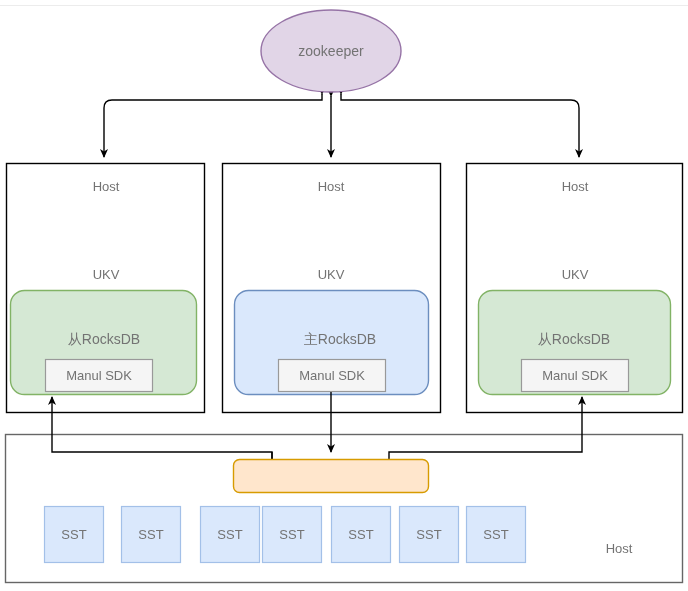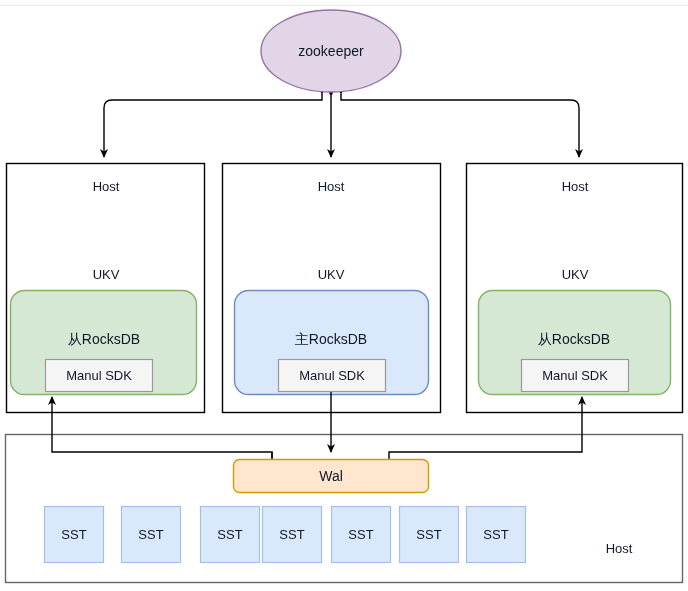--- a/index.html
+++ b/index.html
@@ -20,21 +20,21 @@
   svg.layer {
     position: absolute;
     left: 0;
     top: 0;
     width: 688px;
     height: 591px;
   }
   .lbl {
     position: absolute;
     font-family: "Liberation Sans", "DejaVu Sans", sans-serif;
-    color: #0f172a;
+    color: #737373;
     text-align: center;
     white-space: nowrap;
     line-height: 1;
     user-select: none;
   }
   .lbl-13 { font-size: 13px; }
   .lbl-14 { font-size: 14px; }
 </style>
 </head>
 <body>
@@ -97,29 +97,28 @@
 
   <div class="lbl lbl-14" style="left:261px; top:44px; width:140px;">zookeeper</div>
 
   <div class="lbl lbl-13" style="left:36px; top:180px; width:140px;">Host</div>
   <div class="lbl lbl-13" style="left:36px; top:268px; width:140px;">UKV</div>
   <div class="lbl lbl-14" style="left:34px; top:332px; width:140px;">从RocksDB</div>
   <div class="lbl lbl-13" style="left:45px; top:369px; width:108px;">Manul SDK</div>
 
   <div class="lbl lbl-13" style="left:261px; top:180px; width:140px;">Host</div>
   <div class="lbl lbl-13" style="left:261px; top:268px; width:140px;">UKV</div>
-  <div class="lbl lbl-14" style="left:261px; top:332px; width:140px;">主RocksDB</div>
+  <div class="lbl lbl-14" style="left:270px; top:332px; width:140px;">主RocksDB</div>
   <div class="lbl lbl-13" style="left:278px; top:369px; width:108px;">Manul SDK</div>
 
   <div class="lbl lbl-13" style="left:505px; top:180px; width:140px;">Host</div>
   <div class="lbl lbl-13" style="left:505px; top:268px; width:140px;">UKV</div>
   <div class="lbl lbl-14" style="left:504px; top:332px; width:140px;">从RocksDB</div>
   <div class="lbl lbl-13" style="left:521px; top:369px; width:108px;">Manul SDK</div>
 
-  <div class="lbl lbl-14" style="left:233px; top:469px; width:196px;">Wal</div>
 
   <div class="lbl lbl-13" style="left:44px; top:528px; width:60px;">SST</div>
   <div class="lbl lbl-13" style="left:121px; top:528px; width:60px;">SST</div>
   <div class="lbl lbl-13" style="left:200px; top:528px; width:60px;">SST</div>
   <div class="lbl lbl-13" style="left:262px; top:528px; width:60px;">SST</div>
   <div class="lbl lbl-13" style="left:331px; top:528px; width:60px;">SST</div>
   <div class="lbl lbl-13" style="left:399px; top:528px; width:60px;">SST</div>
   <div class="lbl lbl-13" style="left:466px; top:528px; width:60px;">SST</div>
 
   <div class="lbl lbl-13" style="left:564px; top:542px; width:110px;">Host</div>

